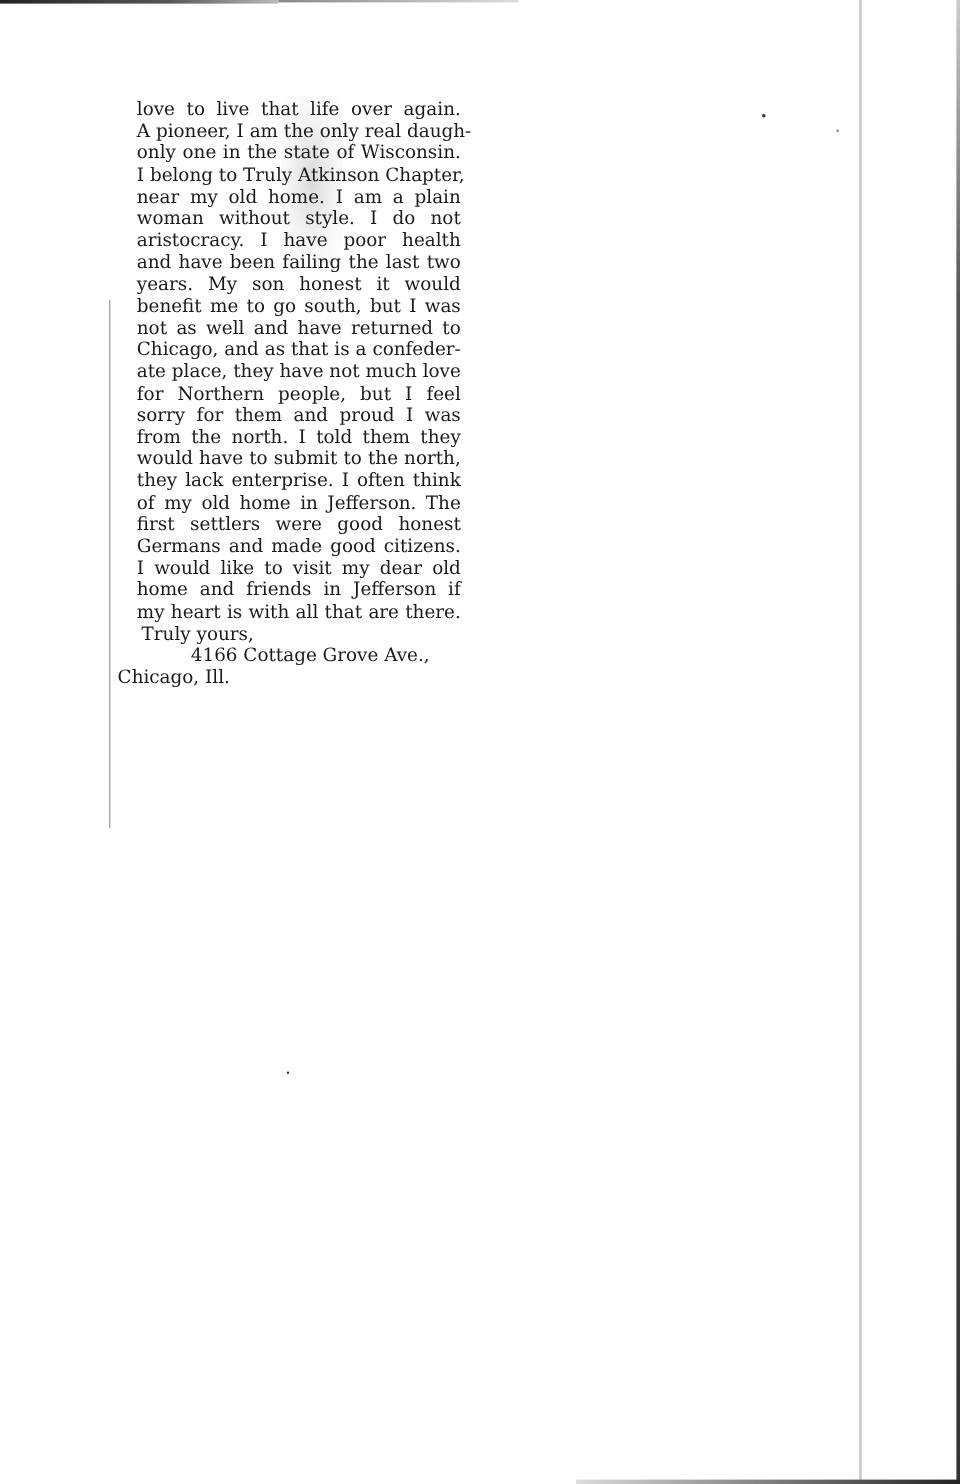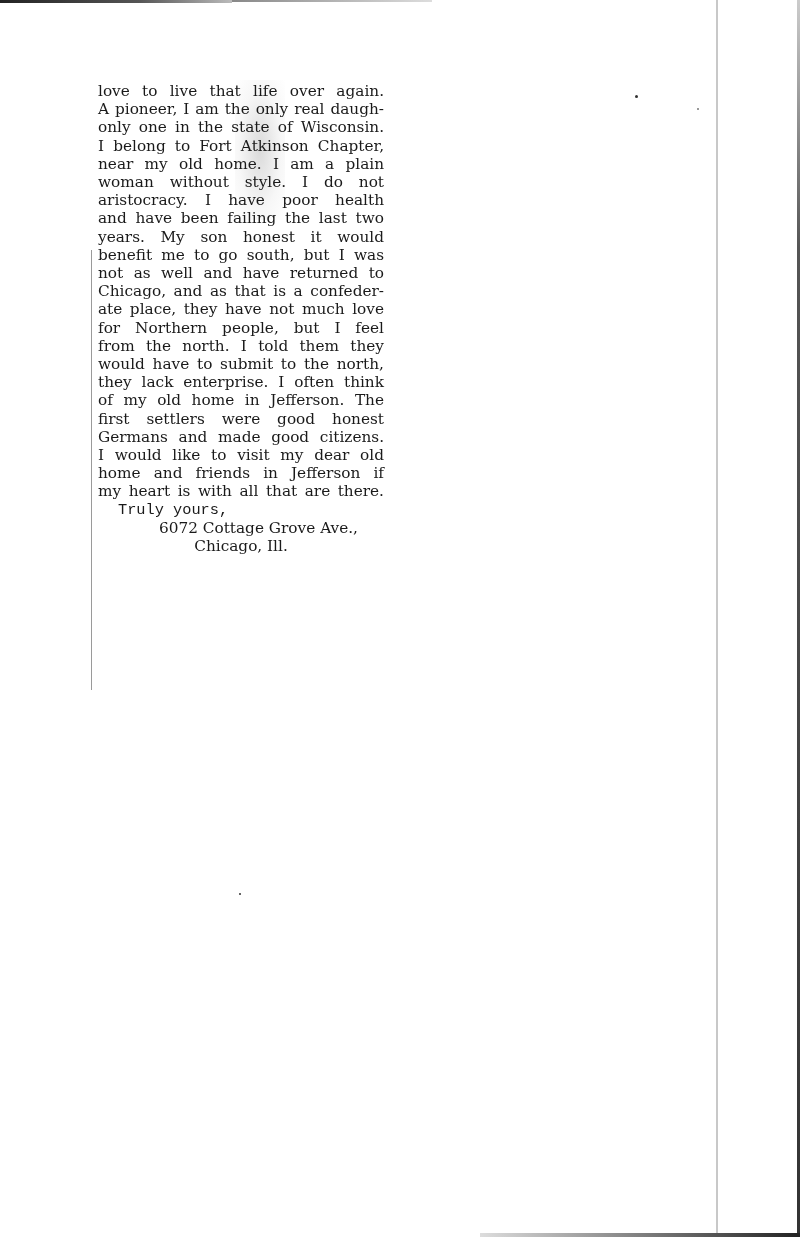--- a/index.html
+++ b/index.html
@@ -37,63 +37,64 @@
     .stain {
       position: absolute; left: 235px; top: 80px; width: 50px; height: 140px;
       background: radial-gradient(ellipse at center, rgba(150,150,150,0.35) 0%, rgba(200,200,200,0.15) 60%, rgba(255,255,255,0) 100%);
     }
     .letter {
       position: absolute; left: 98px; top: 82px; width: 286px;
       font-size: 15.3px; line-height: 18.2px;
     }
     .line {
       display: block; white-space: nowrap;
-      text-align: justify; text-align-last: justify;
+      text-align: justify; text-align-last: justify; margin-left: 16px;
     }
     .closing { display: block; white-space: nowrap; }
-    .closing-1 { padding-left: 20px; font-family: Liberation Mono, monospace; }
+    .closing-1 { padding-left: 20px; }
     .closing-2 { padding-left: 36px; }
     .closing-3 { padding-left: 61px; }
-    .closing-4 { text-align: center; padding-right: 0px; }
+    .closing-4 { text-align: left; padding-right: 0px; }
   </style>
 </head>
 <body>
 
 <div class="top-rule"></div>
 <div class="top-rule2"></div>
 <div class="right-edge-line"></div>
 <div class="right-edge-dark"></div>
 <div class="bottom-rule"></div>
 <div class="left-margin-line"></div>
 <div class="stain"></div>
 <div class="speck" style="left:635px;top:95px;"></div>
 <div class="speck" style="left:239px;top:893px;width:2px;height:2px;"></div>
 <div class="speck" style="left:697px;top:108px;width:2px;height:2px;background:#777;"></div>
 
 <div class="letter">
   <span class="line">love to live that life over again.</span>
   <span class="line">A pioneer, I am the only real daugh-</span>
   <span class="line">only one in the state of Wisconsin.</span>
-  <span class="line">I belong to Fort Atkinson Chapter,</span>
+  <span class="line">I belong to Truly Atkinson Chapter,</span>
   <span class="line">near my old home. I am a plain</span>
   <span class="line">woman without style. I do not</span>
   <span class="line">aristocracy. I have poor health</span>
   <span class="line">and have been failing the last two</span>
   <span class="line">years. My son honest it would</span>
   <span class="line">benefit me to go south, but I was</span>
   <span class="line">not as well and have returned to</span>
   <span class="line">Chicago, and as that is a confeder-</span>
   <span class="line">ate place, they have not much love</span>
   <span class="line">for Northern people, but I feel</span>
+  <span class="line">sorry for them and proud I was</span>
   <span class="line">from the north. I told them they</span>
   <span class="line">would have to submit to the north,</span>
   <span class="line">they lack enterprise. I often think</span>
   <span class="line">of my old home in Jefferson. The</span>
   <span class="line">first settlers were good honest</span>
   <span class="line">Germans and made good citizens.</span>
   <span class="line">I would like to visit my dear old</span>
   <span class="line">home and friends in Jefferson if</span>
   <span class="line">my heart is with all that are there.</span>
 
   <span class="closing closing-1">Truly yours,</span>
-  <span class="closing closing-3">6072 Cottage Grove Ave.,</span>
+  <span class="closing closing-3">4166 Cottage Grove Ave.,</span>
   <span class="closing closing-4">Chicago, Ill.</span>
 </div>
 
 </body></html>

